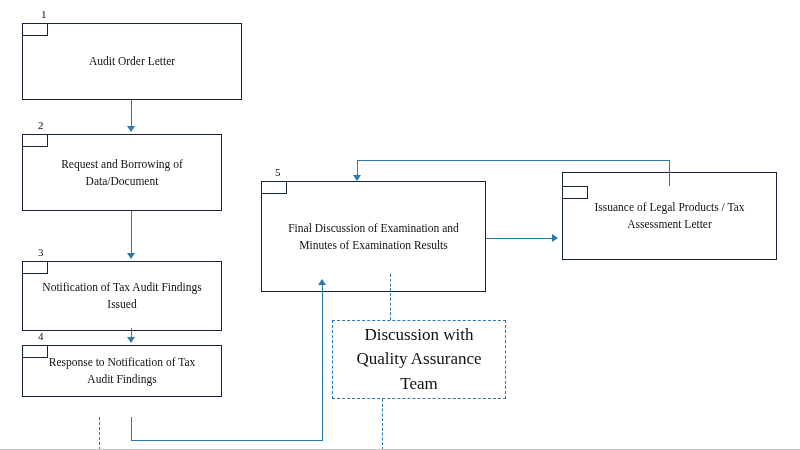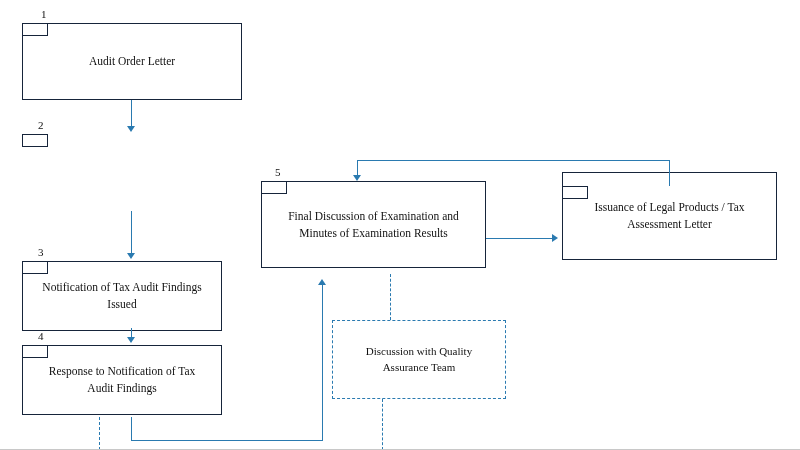--- a/index.html
+++ b/index.html
@@ -51,21 +51,21 @@
   .dashed-node {
     position: absolute;
     border: 1px dashed #2a7ab0;
     background: #ffffff;
     box-sizing: border-box;
     display: flex;
     align-items: center;
     justify-content: flex-end;
     text-align: center;
     color: #111111;
-    font-size: 11px;
+    font-size: 17px;
     line-height: 1.45;
     padding: 4px 10px;
   }
   .conn {
     position: absolute;
     background: #2a7ab0;
   }
   .conn.h { height: 1px; }
   .conn.v { width: 1px; }
   .conn-dashed-v {
@@ -107,38 +107,42 @@
 
 <div id="canvas">
 
   <div class="num" style="left:41px; top:8px;">1</div>
   <div class="node" style="left:22px; top:23px; width:220px; height:77px;">
     <span class="label">Audit Order Letter</span>
   </div>
   <div class="tab" style="left:22px; top:23px;"></div>
 
   <div class="num" style="left:38px; top:119px;">2</div>
+  <div class="node" style="left:22px; top:134px; width:200px; height:77px;">
+    <span class="label">Request and Borrowing of
+Data/Document</span>
+  </div>
   <div class="tab" style="left:22px; top:134px;"></div>
 
   <div class="num" style="left:38px; top:246px;">3</div>
   <div class="node" style="left:22px; top:261px; width:200px; height:70px;">
     <span class="label">Notification of Tax Audit Findings
 Issued</span>
   </div>
   <div class="tab" style="left:22px; top:261px;"></div>
 
   <div class="num" style="left:38px; top:330px;">4</div>
-  <div class="node" style="left:22px; top:345px; width:200px; height:70px;">
+  <div class="node" style="left:22px; top:345px; width:200px; height:52px;">
     <span class="label">Response to Notification of Tax
 Audit Findings</span>
   </div>
   <div class="tab" style="left:22px; top:345px;"></div>
 
   <div class="num" style="left:275px; top:166px;">5</div>
-  <div class="node" style="left:261px; top:181px; width:225px; height:87px;">
+  <div class="node" style="left:261px; top:181px; width:225px; height:111px;">
     <span class="label">Final Discussion of Examination and
 Minutes of Examination Results</span>
   </div>
   <div class="tab" style="left:261px; top:181px;"></div>
 
   <div class="num" style="left:576px; top:171px;">6</div>
   <div class="node" style="left:562px; top:172px; width:215px; height:88px;">
     <span class="label">Issuance of Legal Products / Tax
 Assessment Letter</span>
   </div>

